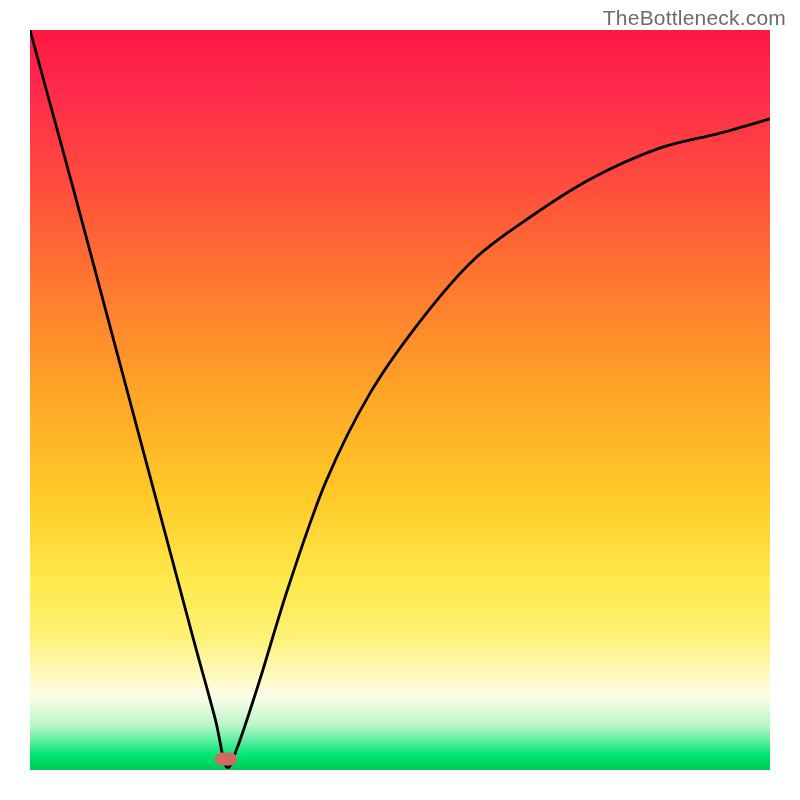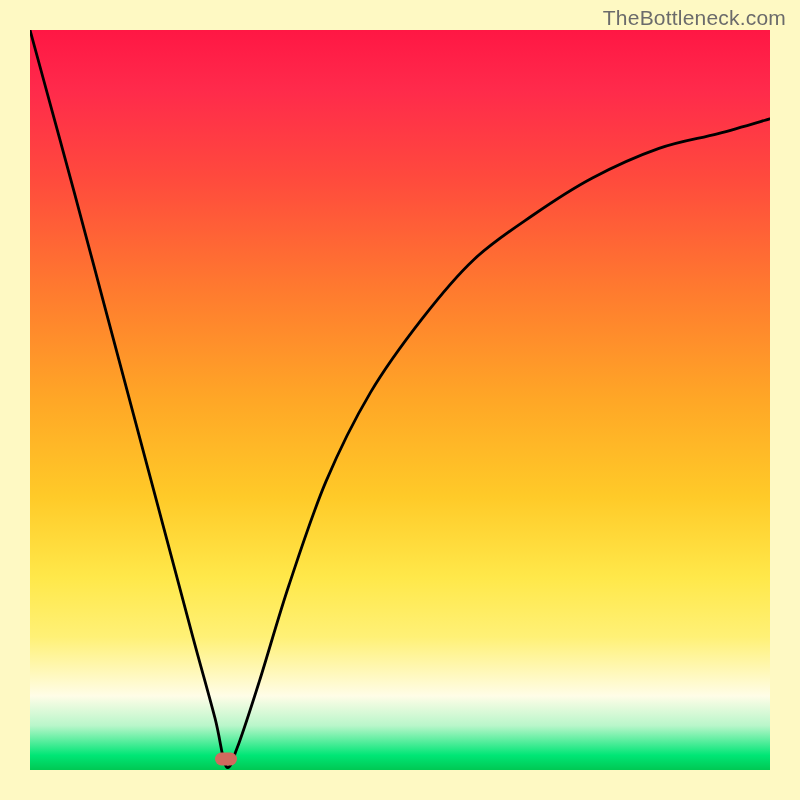--- a/index.html
+++ b/index.html
@@ -8,21 +8,21 @@
     width: 800px;
     height: 800px;
     overflow: hidden;
     background: #000;
     font-family: Arial, Helvetica, sans-serif;
   }
   .frame {
     position: relative;
     width: 800px;
     height: 800px;
-    background: #fef9c3;
+    background: #ffffff;
   }
   .plot-area {
     position: absolute;
     left: 30px;
     top: 30px;
     width: 740px;
     height: 740px;
     overflow: hidden;
   }
   .gradient {

